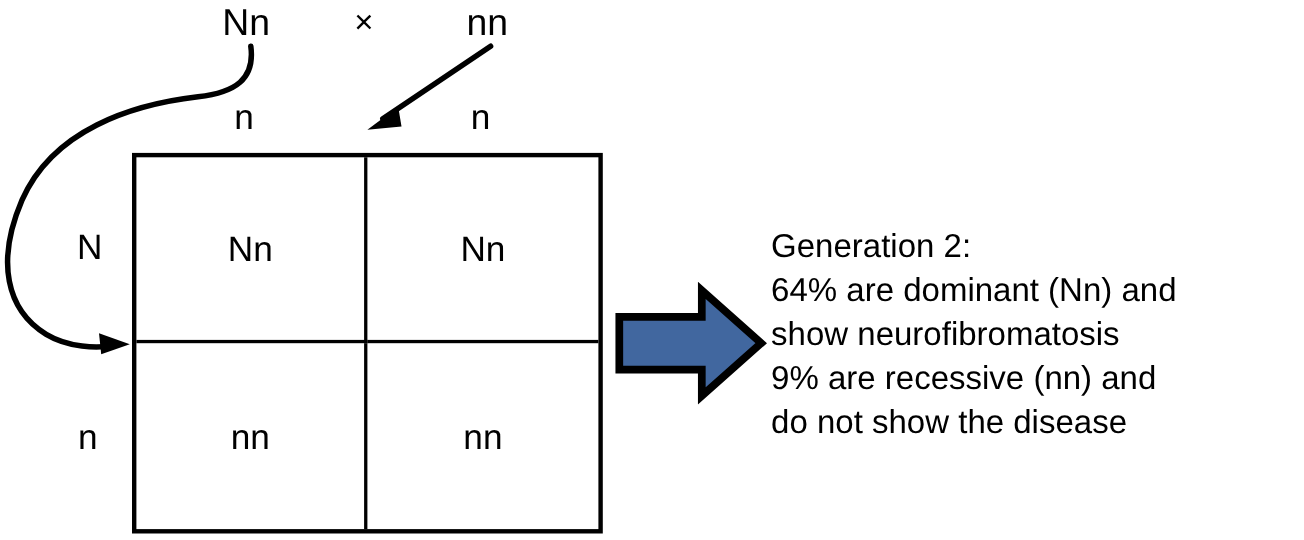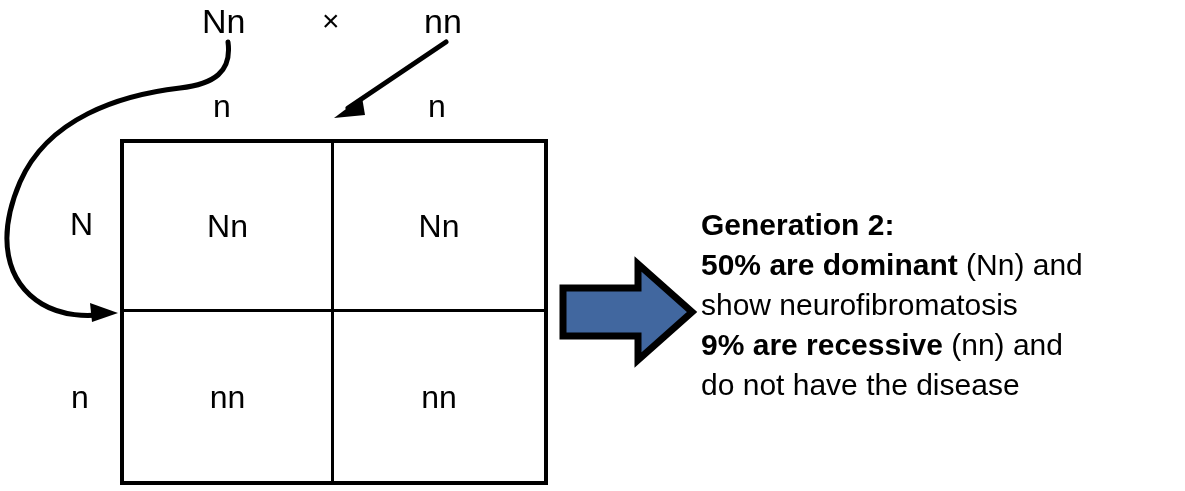--- a/index.html
+++ b/index.html
@@ -78,21 +78,21 @@
   
   #conclusion-text {
     left: 701px;
     top: 205px;
     width: 478px;
     font-size: 30px;
     line-height: 40px;
     color: #000000;
   }
   #conclusion-text .ln { display: block; white-space: nowrap; }
-  #conclusion-text b { font-weight: bold; }
+  #conclusion-text b { font-weight: normal; }
 </style>
 </head>
 <body>
 
 <div id="stage">
 
   <div class="abs parent-label" id="parent-mother">Nn</div>
 
   <div class="abs parent-label" id="cross-symbol">×</div>
 
@@ -137,19 +137,19 @@
 
     <g>
       <polygon points="563,288 638,288 638,264 692,312 638,360 638,336 563,336" fill="#41679f" stroke="#000000" stroke-width="7" stroke-linejoin="miter"></polygon>
     </g>
   </svg>
 
   <div class="abs" id="conclusion-text">
     <span class="ln">
       <b>Generation 2:</b>
     </span>
-    <span class="ln"><b>50% are dominant</b><span> (Nn) and</span></span>
+    <span class="ln"><b>64% are dominant</b><span> (Nn) and</span></span>
     <span class="ln">show neurofibromatosis</span>
     <span class="ln"><b>9% are recessive</b><span> (nn) and</span></span>
-    <span class="ln">do not have the disease</span>
+    <span class="ln">do not show the disease</span>
   </div>
 
 </div>
 
 </body></html>

